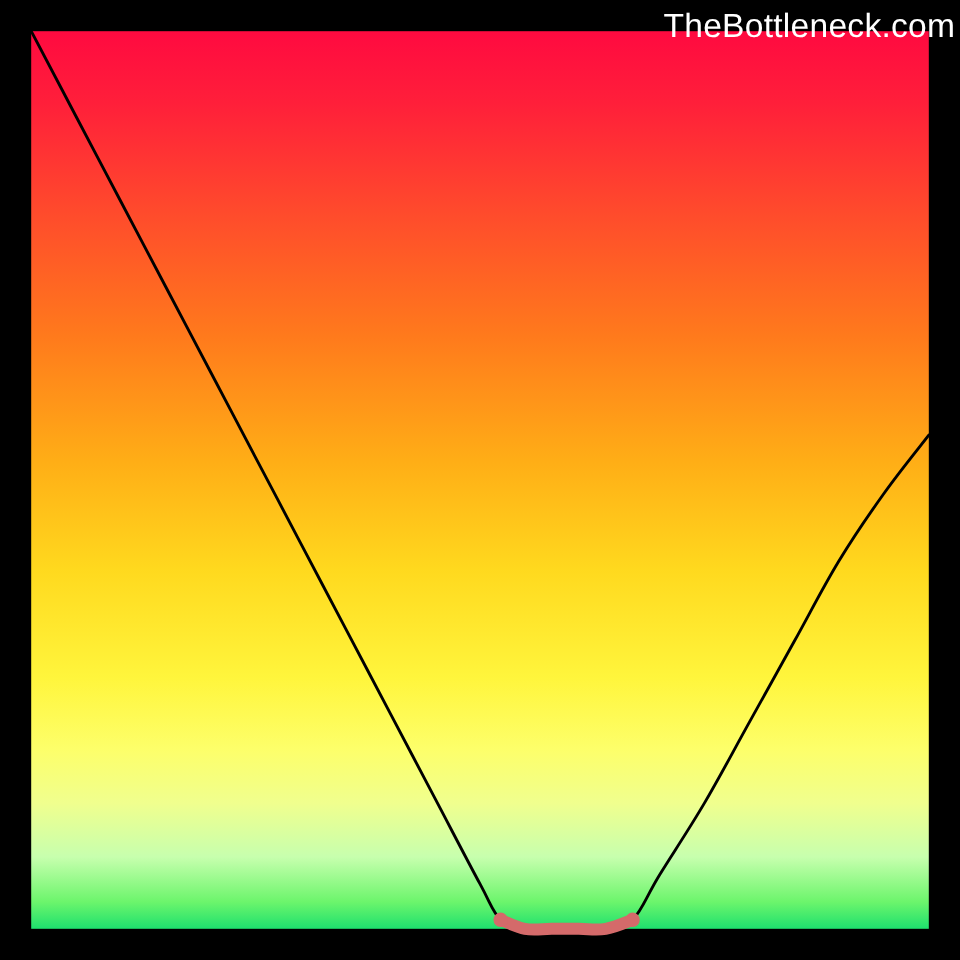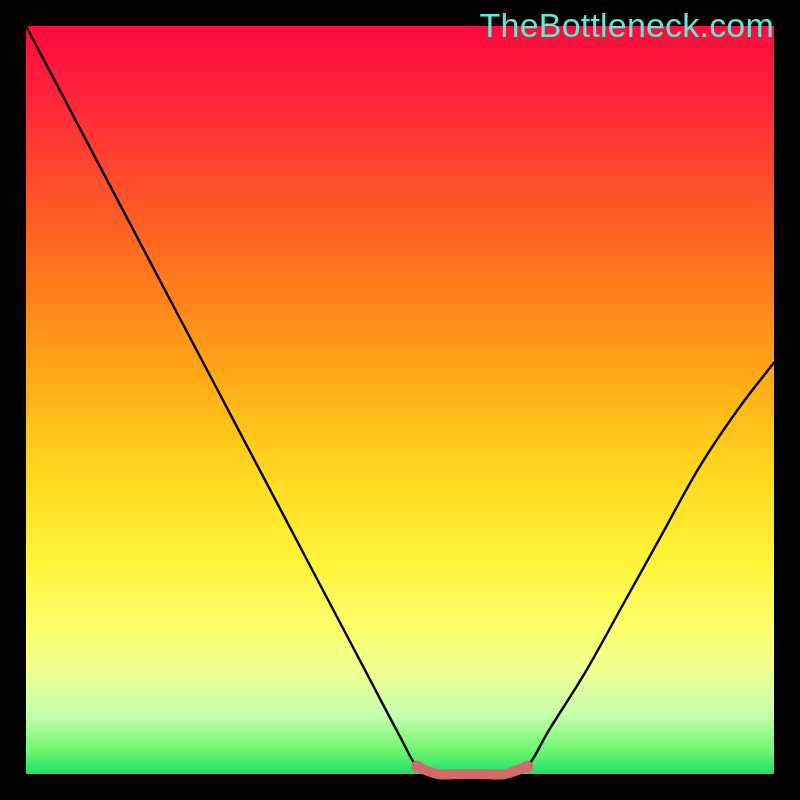--- a/index.html
+++ b/index.html
@@ -27,24 +27,24 @@
       #fdff6a 80%,
       #f0ff8e 86%,
       #c7ffae 92%,
       #6cf56c 97%,
       #1ee06e 100%
     );
   }
   .watermark {
     position: absolute;
     top: 6px;
-    right: 26px;
+    right: 4px;
     font-family: Arial, Helvetica, sans-serif;
-    font-size: 34px;
-    color: #5eead4;
+    font-size: 28px;
+    color: #ffffff;
     letter-spacing: 0.2px;
     font-weight: 400;
   }
   svg.curve {
     position: absolute;
     left: 0; top: 0;
     width: 748px; height: 748px;
     overflow: visible;
   }
 </style>

